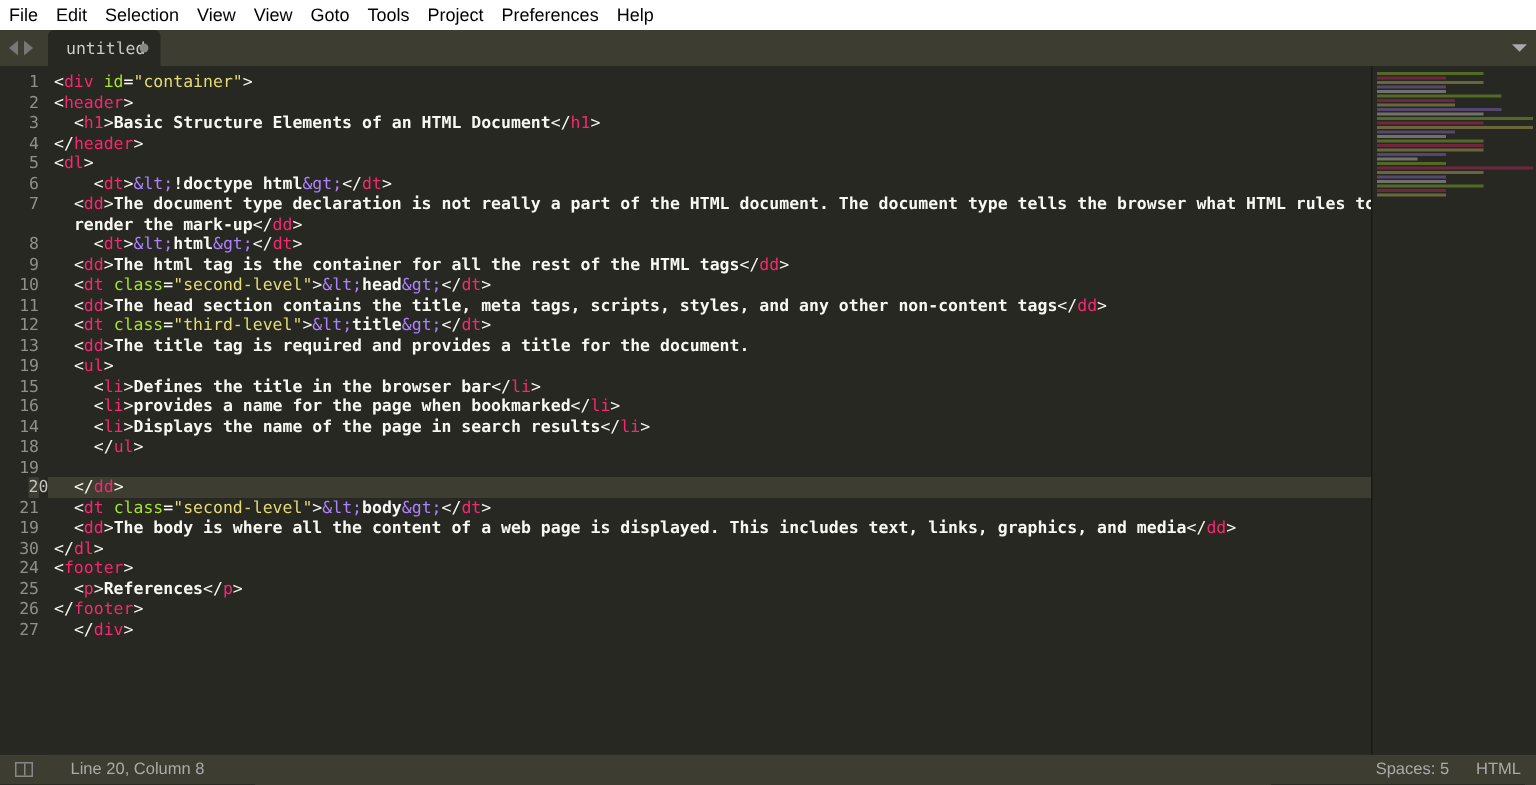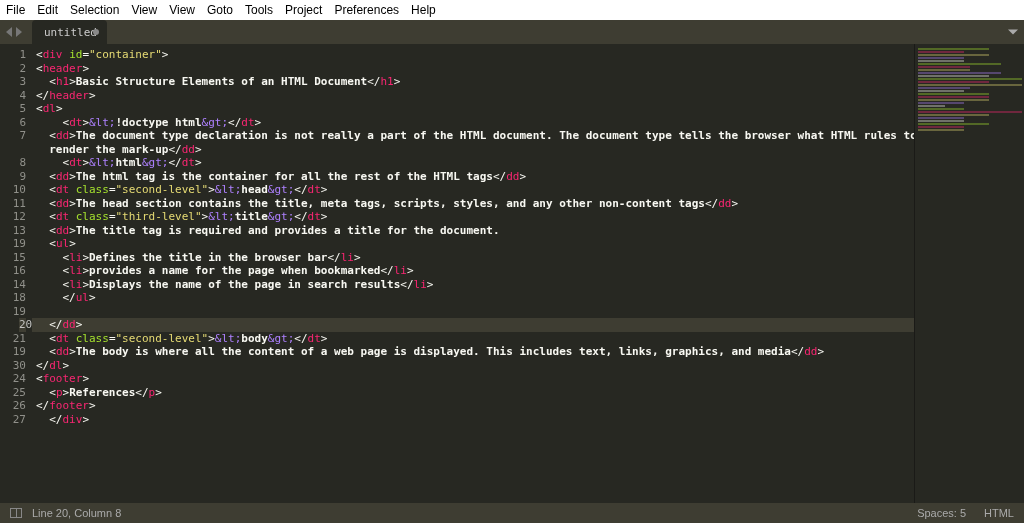--- a/index.html
+++ b/index.html
@@ -17,21 +17,21 @@
 .editor{display:flex;height:459px;position:relative;background:#272822;}
 .gutter{width:32px;background:#272822;color:#90908a;text-align:right;padding:4px 6px 0 0;line-height:13.5px;font-size:11px;user-select:none;}
 .gutter .hl{background:#3e3d32;color:#c2c2bf;display:block;margin-left:19px;}
 .code{flex:1;padding:4px 0 0 4px;line-height:13.5px;white-space:pre;font-size:11px;overflow:hidden;position:relative;}
 .code .hl-line{position:absolute;left:0;right:0;height:13.5px;background:#3e3d32;z-index:0;}
 .code .lines{position:relative;z-index:1;}
 .minimap{width:110px;background:#272822;position:relative;border-left:1px solid #1a1a17;}
 .minimap .mm{position:absolute;right:2px;top:4px;width:104px;}
 .minimap .mm div{height:2px;margin-bottom:1px;}
 .statusbar{height:20px;background:#3e3d32;color:#aaa;display:flex;align-items:center;font-size:11px;font-family:Segoe UI,sans-serif;padding:0 10px;justify-content:space-between;}
-.sb-left{display:flex;align-items:center;gap:10px;}
+.sb-left{display:flex;align-items:center;gap:25px;}
 .sb-right{display:flex;align-items:center;gap:18px;}
 .sb-icon{width:12px;height:10px;border:1px solid #888;position:relative;}
 .sb-icon::after{content:"";position:absolute;left:50%;top:0;bottom:0;width:1px;background:#888;}
 
 .p{color:#f8f8f2;} 
 .tg{color:#f92672;} 
 .at{color:#a6e22e;} 
 .st{color:#e6db74;} 
 .tx{color:#f8f8f2;font-weight:bold;}
 .en{color:#ae81ff;} 

